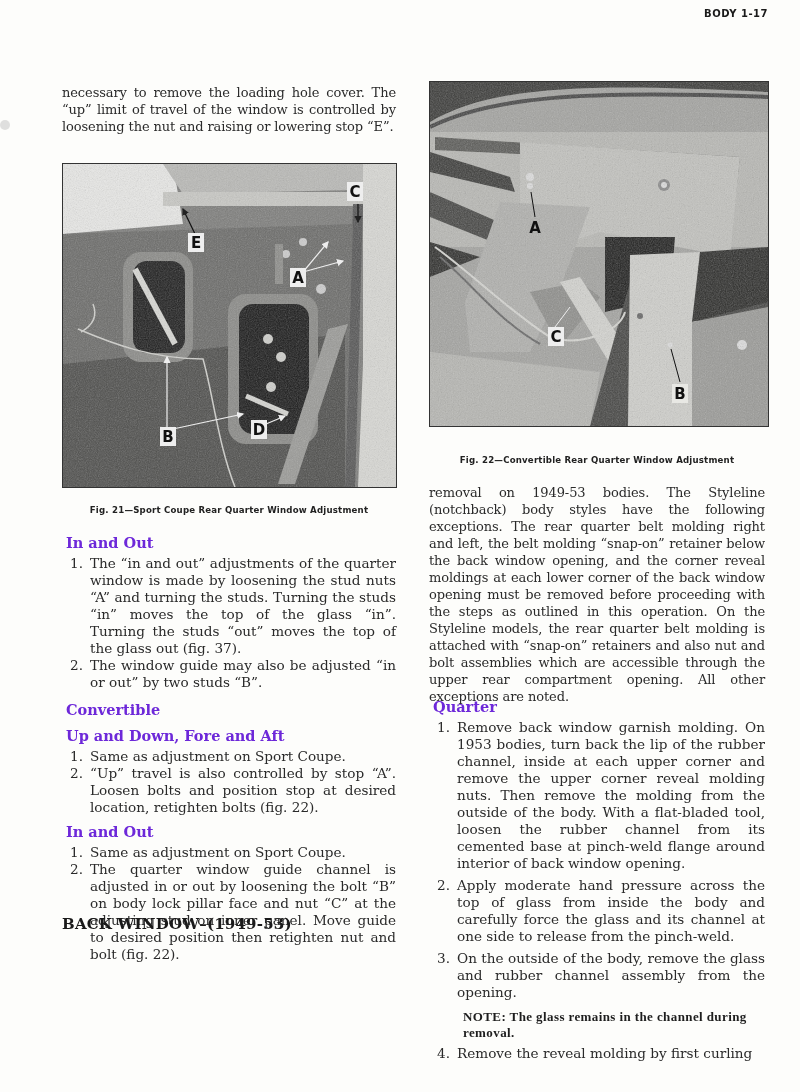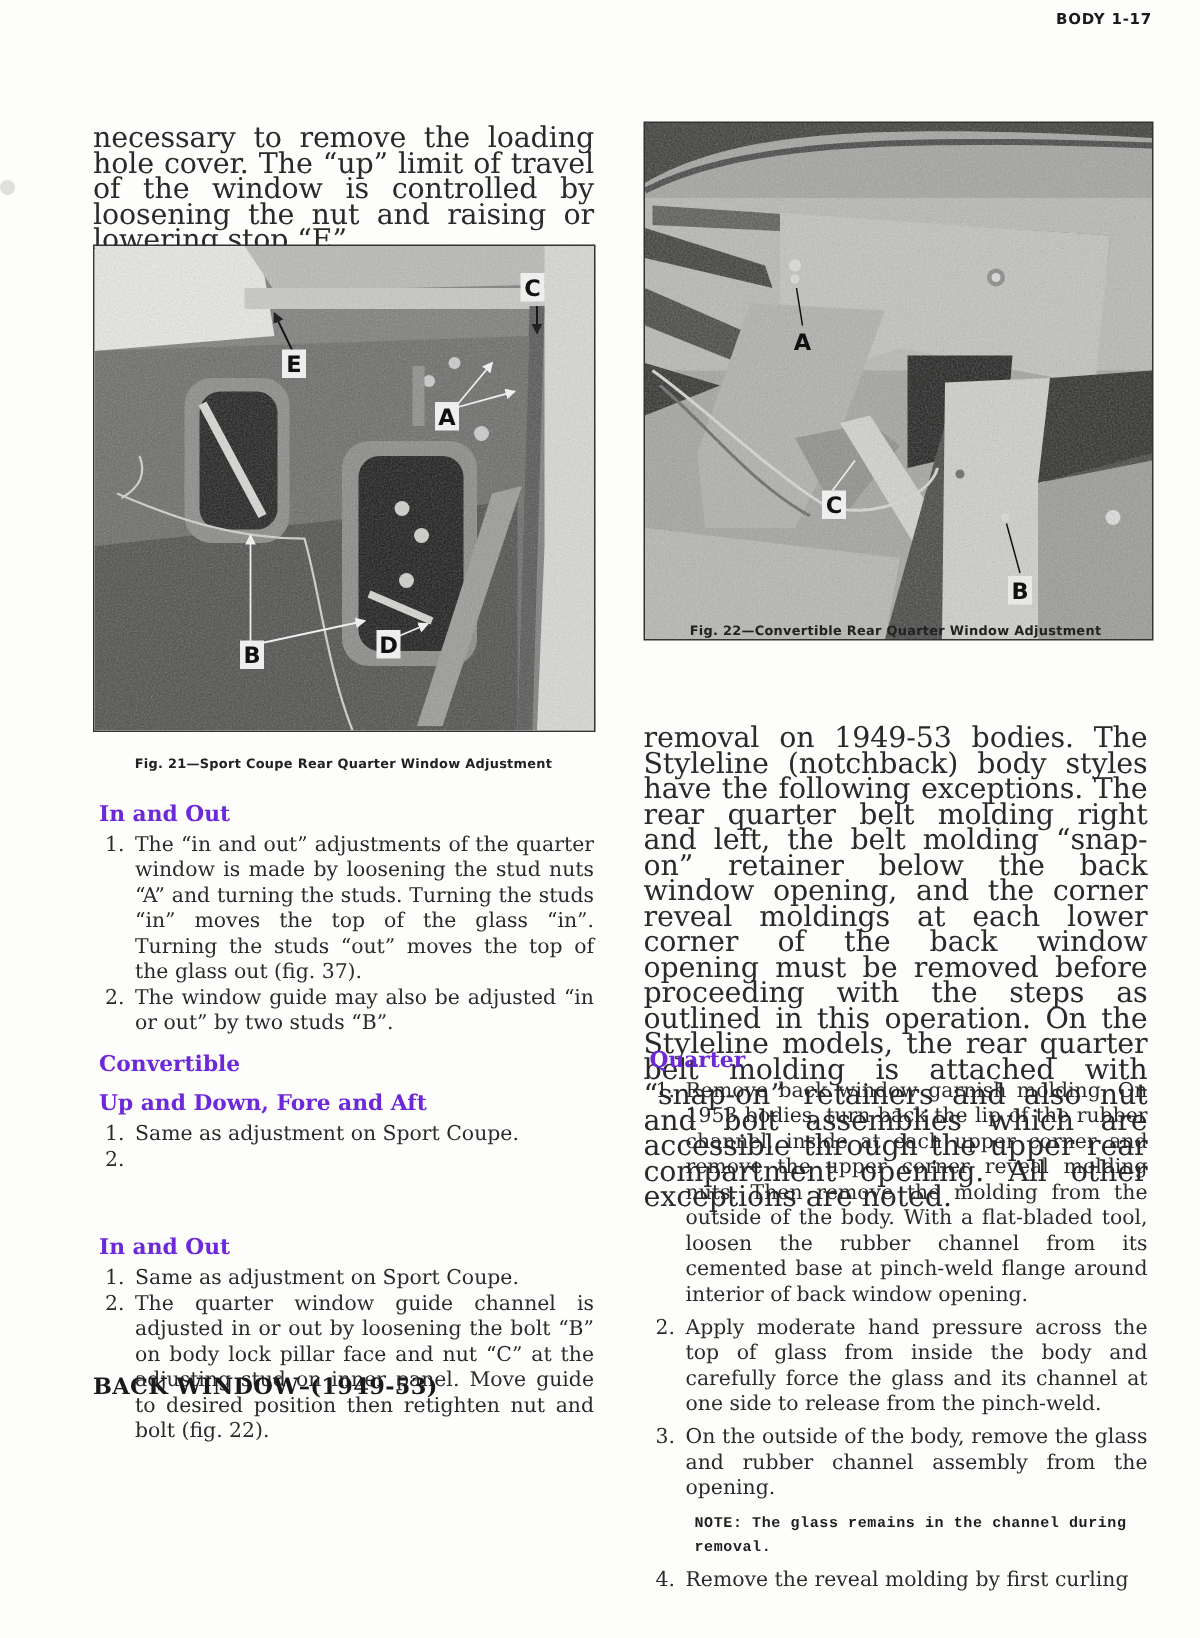--- a/index.html
+++ b/index.html
@@ -8,38 +8,38 @@
     font-family:"DejaVu Serif", "Liberation Serif", serif; color:#222;
   }
   .page-header {
     position:absolute; top:8px; right:32px;
     font-family:"DejaVu Sans", sans-serif; font-weight:bold; font-size:10px; letter-spacing:0.5px; color:#1a1a1a;
   }
   .col { position:absolute; }
   .col-left { left:62px; width:334px; }
   .col-right { left:429px; width:336px; }
   p.body-text {
-    margin:0; font-size:19px; line-height:17px; text-align:justify; text-align-last:auto;
+    margin:0; font-size:13px; line-height:17px; text-align:justify; text-align-last:auto;
     font-family:"DejaVu Serif", serif; color:#2a2a2a; letter-spacing:-0.1px;
   }
   .indent { text-indent:14px; }
   h3.sub {
     margin:4px; font-size:14.5px; font-weight:bold; font-family:"DejaVu Serif", serif; color:#6d28d9;
   }
   h2.section {
     margin:0; font-size:15px; font-weight:bold; font-family:"DejaVu Serif", serif; color:#1a1a1a; letter-spacing:0.2px;
   }
   ol.steps { margin:0; padding:0; list-style:none; }
   ol.steps li { position:relative; padding-left:28px; font-size:13.6px; line-height:17px; text-align:justify; color:#2a2a2a; }
   ol.steps li .num { position:absolute; left:8px; top:0; }
   .caption {
     font-family:"DejaVu Sans", sans-serif; font-weight:bold; font-size:8.6px; color:#222; text-align:center; letter-spacing:0.2px;
   }
   .note {
-    font-family:Liberation Mono, monospace; font-weight:bold; font-size:10px; line-height:16px; color:#1e1e1e; padding-left:34px; letter-spacing:0.4px;
+    font-family:Liberation Serif, serif; font-weight:bold; font-size:13px; line-height:16px; color:#1e1e1e; padding-left:34px; letter-spacing:0.4px;
   }
   .figure {
     position:absolute; border:1.5px solid #333; overflow:hidden;
   }
   .figure svg { display:block; }
   .callout {
     font-family:"DejaVu Sans", sans-serif; font-size:15px; font-weight:bold; fill:#111;
   }
   .speck { position:absolute; left:0; top:120px; width:10px; height:10px; border-radius:50%; background:#ccc; opacity:.6; }
 </style>
@@ -149,21 +149,21 @@
 </div>
 
 <div class="col col-left" style="top:697px;">
   <h3 class="sub">Convertible</h3>
 </div>
 
 <div class="col col-left" style="top:723px;">
   <h3 class="sub">Up and Down, Fore and Aft</h3>
   <ol class="steps">
     <li><span class="num">1.</span><span>Same as adjustment on Sport Coupe.</span></li>
-    <li><span class="num">2.</span></li>
+    <li><span class="num">2.</span><span>“Up” travel is also controlled by stop “A”. Loosen bolts and position stop at desired location, retighten bolts (fig. 22).</span></li>
   </ol>
 </div>
 
 <div class="col col-left" style="top:819px;">
   <h3 class="sub">In and Out</h3>
   <ol class="steps">
     <li><span class="num">1.</span><span>Same as adjustment on Sport Coupe.</span></li>
     <li><span class="num">2.</span><span>The quarter window guide channel is adjusted in or out by loosening the bolt “B” on body lock pillar face and nut “C” at the adjusting stud on inner panel. Move guide to desired position then retighten nut and bolt (fig. 22).</span></li>
   </ol>
 </div>
@@ -239,21 +239,21 @@
       <rect x="118" y="245" width="16" height="19" fill="#eee"></rect>
       <text class="callout" x="126" y="260" text-anchor="middle">C</text>
     </g>
     <g>
       <rect x="242" y="302" width="16" height="19" fill="#e8e8e4"></rect>
       <text class="callout" x="250" y="317" text-anchor="middle">B</text>
     </g>
   </svg>
 </div>
 
-<div class="col col-right caption" style="top:416px;">Fig. 22—Convertible Rear Quarter Window Adjustment</div>
+<div class="col col-right caption" style="top:455px;">Fig. 22—Convertible Rear Quarter Window Adjustment</div>
 
 <div class="col col-right" style="top:465px;margin-top:19px;">
   <p class="body-text">removal on 1949-53 bodies. The Styleline (notchback) body styles have the following exceptions. The rear quarter belt molding right and left, the belt molding “snap-on” retainer below the back window opening, and the corner reveal moldings at each lower corner of the back window opening must be removed before proceeding with the steps as outlined in this operation. On the Styleline models, the rear quarter belt molding is attached with “snap-on” retainers and also nut and bolt assemblies which are accessible through the upper rear compartment opening. All other exceptions are noted.</p>
 </div>
 
 <div class="col col-right" style="top:694px;">
   <h3 class="sub">Quarter</h3>
   <ol class="steps" style="margin-top:3px;">
     <li><span class="num">1.</span><span>Remove back window garnish molding. On 1953 bodies, turn back the lip of the rubber channel, inside at each upper corner and remove the upper corner reveal molding nuts. Then remove the molding from the outside of the body. With a flat-bladed tool, loosen the rubber channel from its cemented base at pinch-weld flange around interior of back window opening.</span></li>
     <li style="margin-top:5px;"><span class="num">2.</span><span>Apply moderate hand pressure across the top of glass from inside the body and carefully force the glass and its channel at one side to release from the pinch-weld.</span></li>

